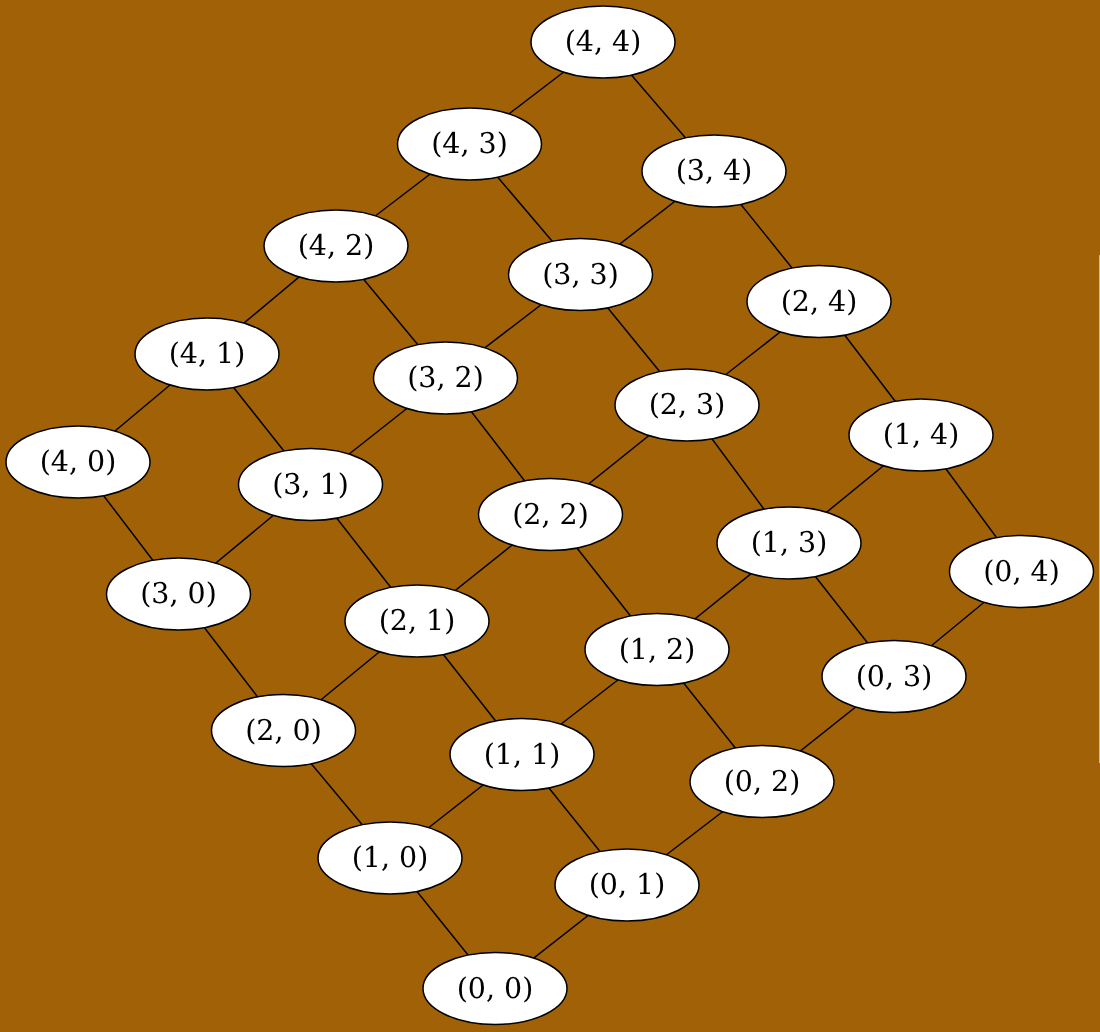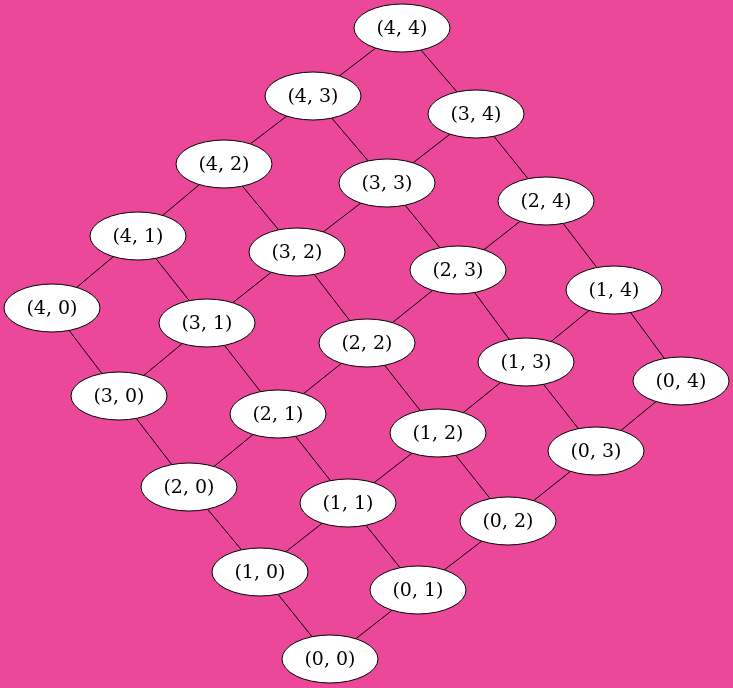--- a/index.html
+++ b/index.html
@@ -4,21 +4,21 @@
 <style>
   html, body {
     margin: 0;
     padding: 0;
     background: #ffffff;
   }
   .diagram-canvas {
     position: relative;
     width: 733px;
     height: 688px;
-    background: #ec4899;
+    background: #a16207;
     overflow: hidden;
   }
   svg {
     display: block;
   }
   .graph-node-label {
     font-family: "DejaVu Serif", "Liberation Serif", serif;
     font-size: 19px;
   }
 </style>

